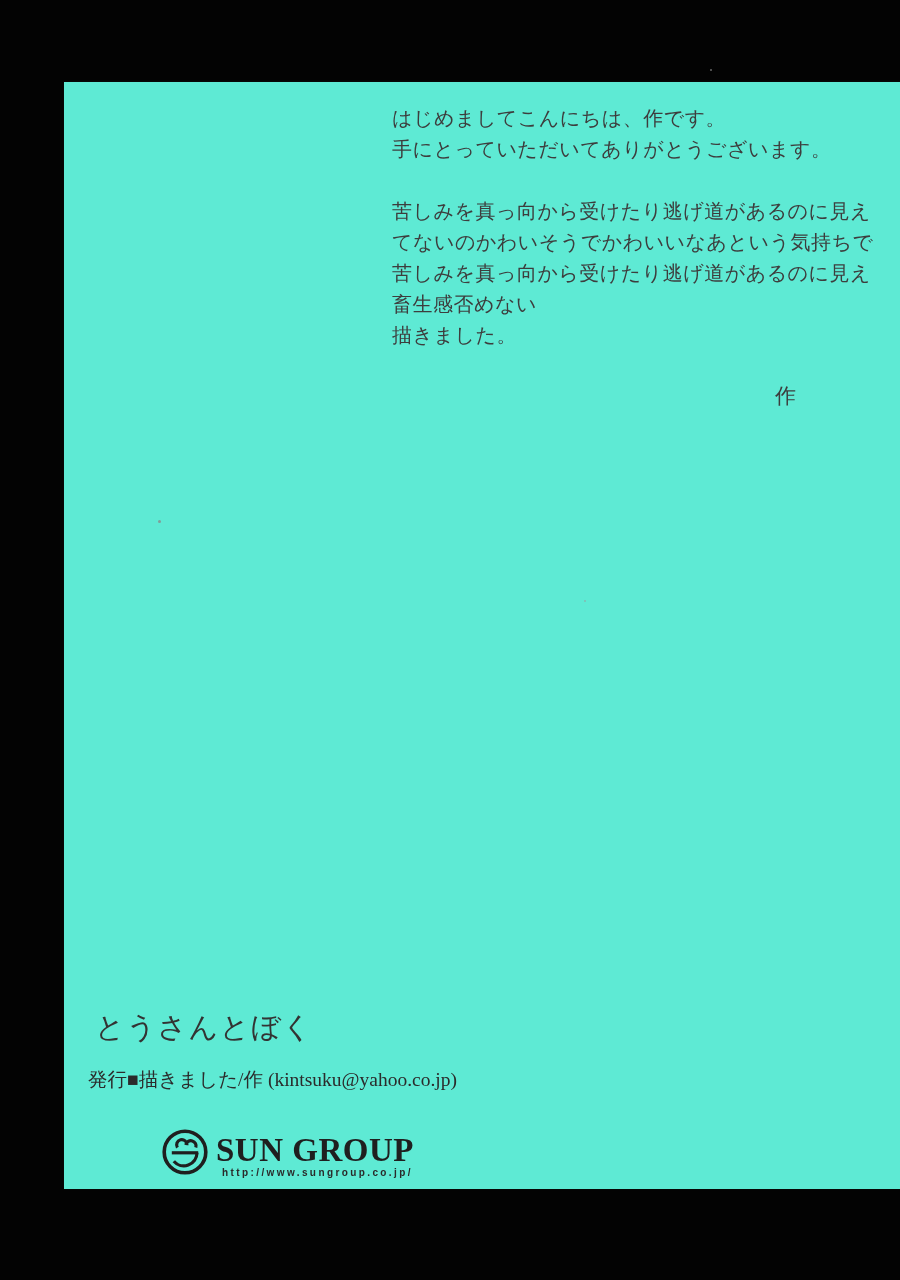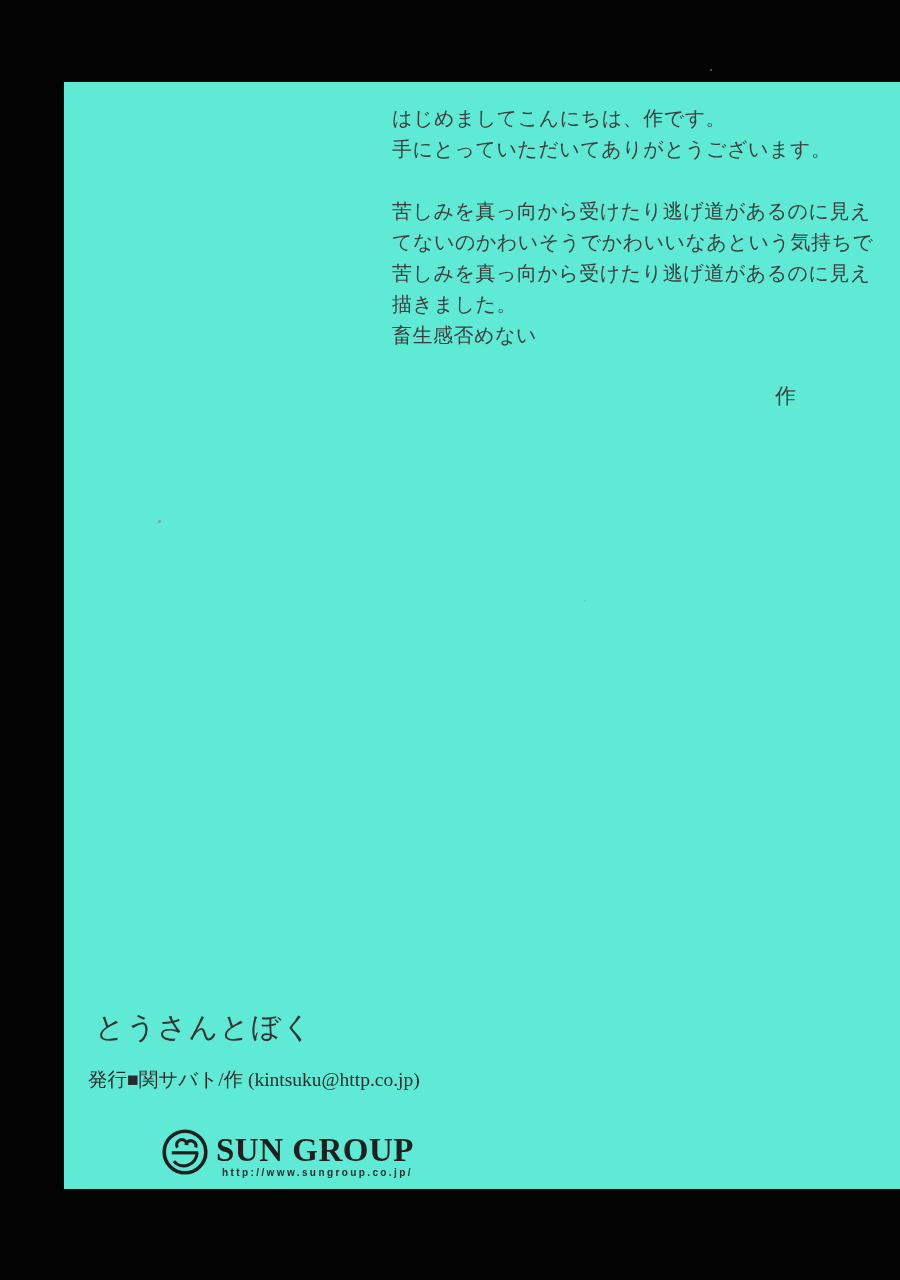--- a/index.html
+++ b/index.html
@@ -131,30 +131,30 @@
 
     <div class="afterword-p1">
       <div class="aw-line">はじめましてこんにちは、作です。</div>
       <div class="aw-line">手にとっていただいてありがとうございます。</div>
     </div>
 
     <div class="afterword-p2">
       <div class="aw-line">苦しみを真っ向から受けたり逃げ道があるのに見え</div>
       <div class="aw-line">てないのかわいそうでかわいいなあという気持ちで</div>
       <div class="aw-line">苦しみを真っ向から受けたり逃げ道があるのに見え</div>
+      <div class="aw-line">畜生感否めない</div>
       <div class="aw-line">描きました。</div>
-      <div class="aw-line">畜生感否めない</div>
     </div>
 
     <div class="signature">作</div>
 
     <div class="book-title">とうさんとぼく</div>
 
     <div class="colophon">
-      <div class="colophon-line">発行■関サバト/作 (kintsuku@http.co.jp)</div>
+      <div class="colophon-line">発行■描きました/作 (kintsuku@yahoo.co.jp)</div>
     </div>
 
     <div class="printer-logo-mark">
       <svg width="48" height="48" viewBox="0 0 60 60" xmlns="http://www.w3.org/2000/svg">
         <g fill="none" stroke="#1f1f1f" stroke-width="4">
           <circle cx="30" cy="30" r="26" stroke-width="4.5"></circle>
           <path d="M20.5 24.5 a6.5 6.5 0 1 1 12 -3"></path>
           <path d="M31 21 a6.5 6.5 0 1 1 12.5 3.5"></path>
           <path d="M13.5 31 h33"></path>
           <path d="M45 31 a16.5 16.5 0 0 1 -29 10.5"></path>

